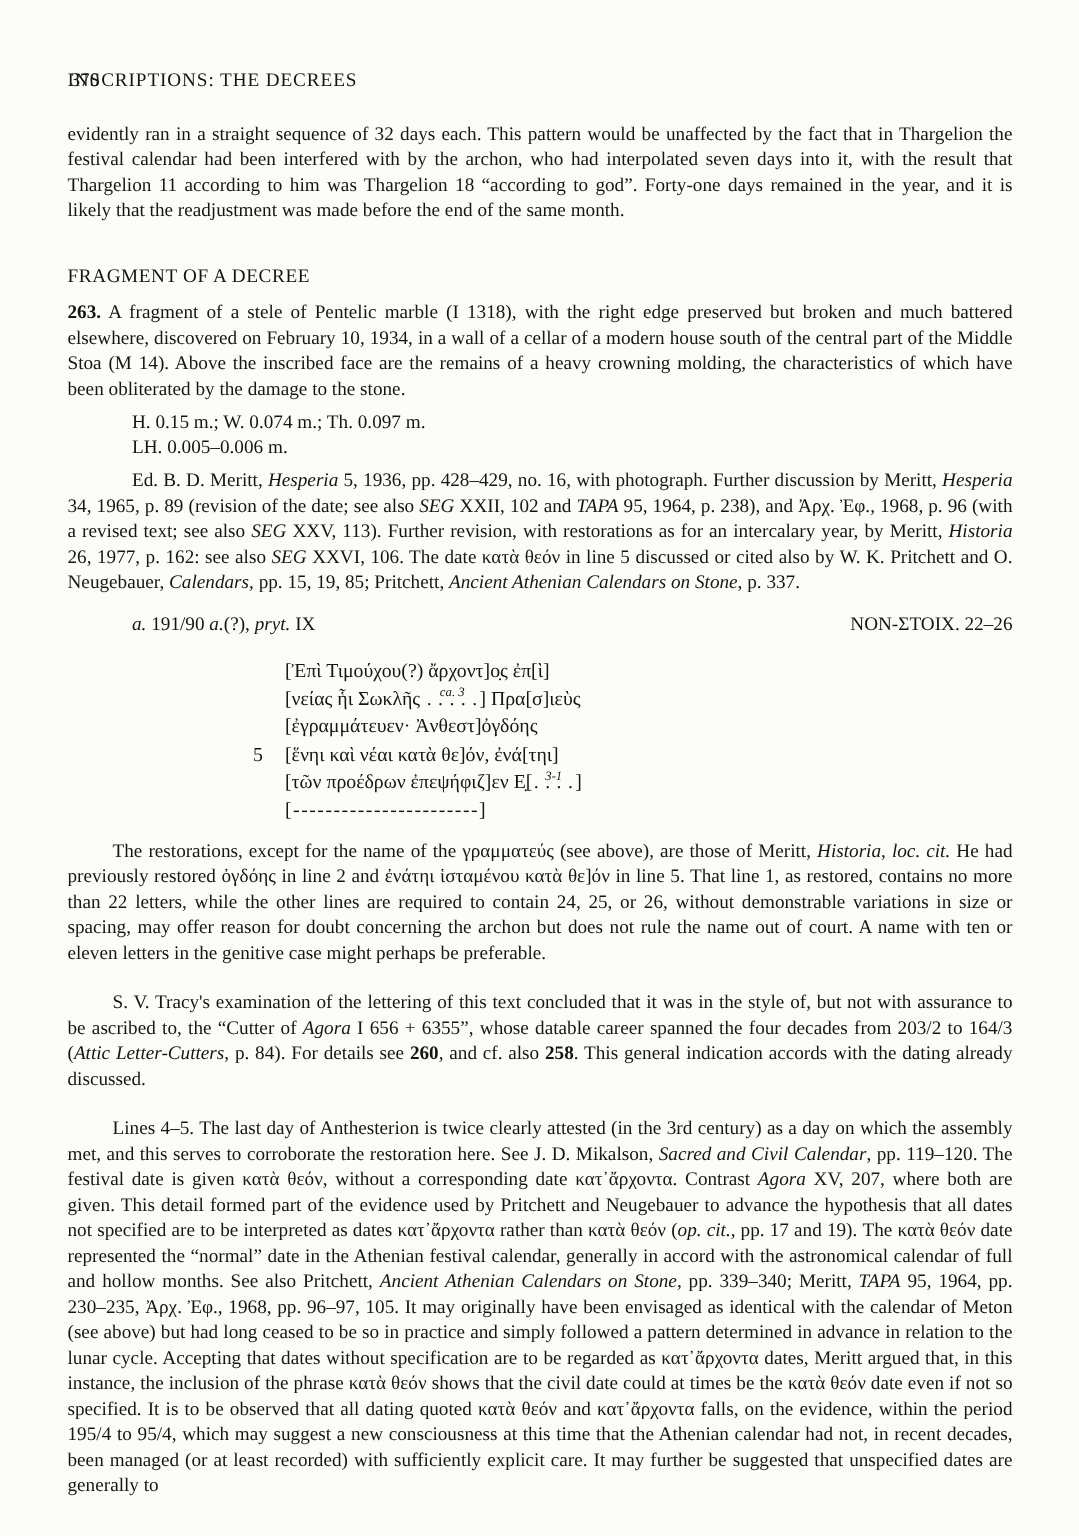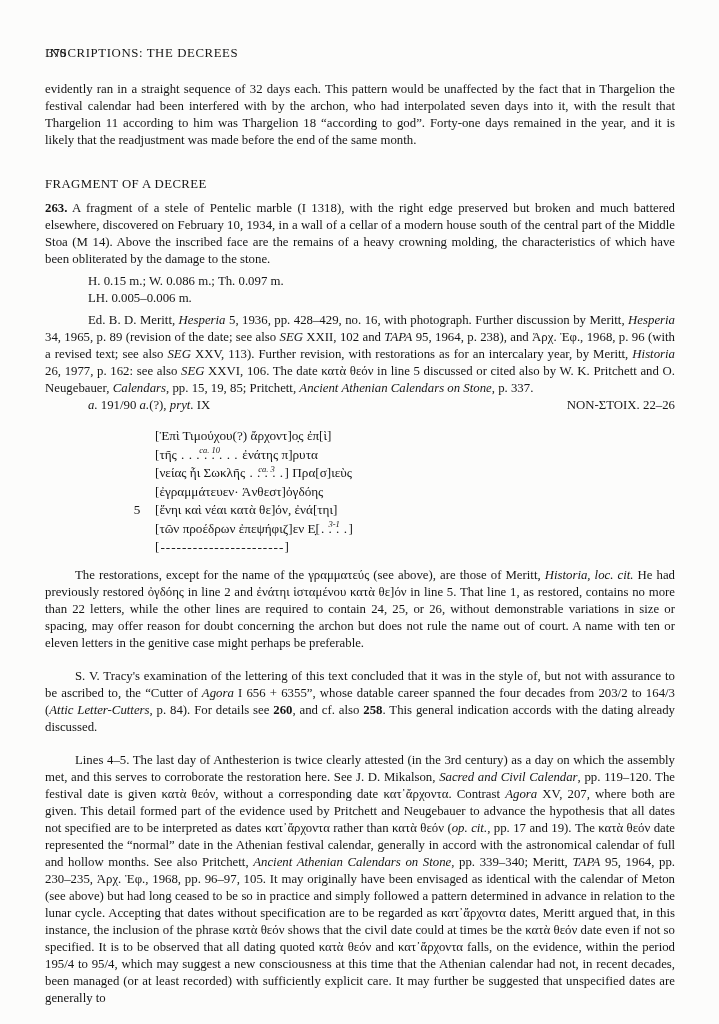--- a/index.html
+++ b/index.html
@@ -15,23 +15,23 @@
   .page-num{position:absolute;left:2px;top:0;}
   .running-head{text-align:left;letter-spacing:.6px;}
   p{margin:0;text-align:justify;}
   .i{font-style:italic;}
   .b{font-weight:bold;}
   .section-heading{text-align:left;margin:27px 0 7px 0;letter-spacing:.4px;}
   .indent30{text-indent:30px;}
   .indent43{text-indent:43px;}
   .measurements{margin:5px 0 0 43px;}
   .bib{margin-top:5px;}
-  .date-line{display:flex;justify-content:space-between;}
+  .date-line{display:flex;justify-content:space-between;margin-top:11px;}
   .date-left{margin-left:43px;}
-  .inscription{margin:13px 0 10px 82px;font-size:13.2px;line-height:18.5px;text-align:center;}
+  .inscription{margin:13px 0 10px 117px;font-size:13.2px;line-height:18.5px;text-align:center;}
   .insc-line{display:flex;white-space:nowrap;}
   .insc-num{width:20px;margin-right:8px;flex:none;}
   .insc-text{flex:none;}
   .gap{position:relative;display:inline-block;padding:0 1px;}
   .gap-label{position:absolute;left:50%;bottom:10px;transform:translateX(-50%);
     font-size:8.5px;font-style:italic;line-height:8px;white-space:nowrap;}
   .gap-dots{letter-spacing:.5px;}
   .dash-row{letter-spacing:1px;}
   .commentary p{margin-top:16px;}
   .commentary .first{margin-top:10px;}
@@ -46,39 +46,38 @@
     <div class="running-head">INSCRIPTIONS: THE DECREES</div>
   </div>
 
   <p><span>evidently ran in a straight sequence of 32 days each. This pattern would be unaffected by the fact that in Thargelion the festival calendar had been interfered with by the archon, who had interpolated seven days into it, with the result that Thargelion 11 according to him was Thargelion 18 “according to god”. Forty-one days remained in the year, and it is likely that the readjustment was made before the end of the same month.</span></p>
 
   <div class="section-heading">FRAGMENT OF A DECREE</div>
 
   <p><span class="b">263.</span><span> A fragment of a stele of Pentelic marble (I 1318), with the right edge preserved but broken and much battered elsewhere, discovered on February 10, 1934, in a wall of a cellar of a modern house south of the central part of the Middle Stoa (M 14). Above the inscribed face are the remains of a heavy crowning molding, the characteristics of which have been obliterated by the damage to the stone.</span></p>
 
   <div class="measurements">
-    <div>H. 0.15 m.; W. 0.086 m.; Th. 0.097 m.</div>
+    <div>H. 0.15 m.; W. 0.074 m.; Th. 0.097 m.</div>
     <div>LH. 0.005–0.006 m.</div>
   </div>
 
   <p class="bib indent43"><span>Ed. B. D. Meritt, </span><span class="i">Hesperia</span><span> 5, 1936, pp. 428–429, no. 16, with photograph. Further discussion by Meritt, </span><span class="i">Hesperia</span><span> 34, 1965, p. 89 (revision of the date; see also </span><span class="i">SEG</span><span> XXII, 102 and </span><span class="i">TAPA</span><span> 95, 1964, p. 238), and Ἀρχ. Ἐφ., 1968, p. 96 (with a revised text; see also </span><span class="i">SEG</span><span> XXV, 113). Further revision, with restorations as for an intercalary year, by Meritt, </span><span class="i">Historia</span><span> 26, 1977, p. 162: see also </span><span class="i">SEG</span><span> XXVI, 106. The date κατὰ θεόν in line 5 discussed or cited also by W. K. Pritchett and O. Neugebauer, </span><span class="i">Calendars</span><span>, pp. 15, 19, 85; Pritchett, </span><span class="i">Ancient Athenian Calendars on Stone</span><span>, p. 337.</span></p>
 
   <div class="date-line">
     <span class="date-left"><span class="i">a.</span><span> 191/90 </span><span class="i">a.</span><span>(?), </span><span class="i">pryt.</span><span> IX</span></span>
     <span>NON-ΣΤΟΙΧ. 22–26</span>
   </div>
 
   <div class="inscription">
       <div class="insc-line">
         <span class="insc-num"></span>
         <span class="insc-text"><span>[Ἐπὶ Τιμούχου(?) ἄρχοντ]ο̣ς ἐπ[ὶ]</span></span>
       </div>
       <div class="insc-line">
         <span class="insc-num"></span>
-        <span class="insc-text"><span>[τῆς </span><span class="gap"><span class="gap-label">ca. 10</span><span class="gap-dots">. . . . . . . .</span></span><span> ἐνάτης π]ρυτα</span></span>
       </div>
       <div class="insc-line">
         <span class="insc-num"></span>
         <span class="insc-text"><span>[νείας ἧι Σωκλῆς </span><span class="gap"><span class="gap-label">ca. 3</span><span class="gap-dots">. . . . .</span></span><span>] Πρα[σ]ιεὺς</span></span>
       </div>
       <div class="insc-line">
         <span class="insc-num"></span>
         <span class="insc-text"><span>[ἐγραμμάτευεν· Ἀνθεστ]ὀγδόης</span></span>
       </div>
       <div class="insc-line">

